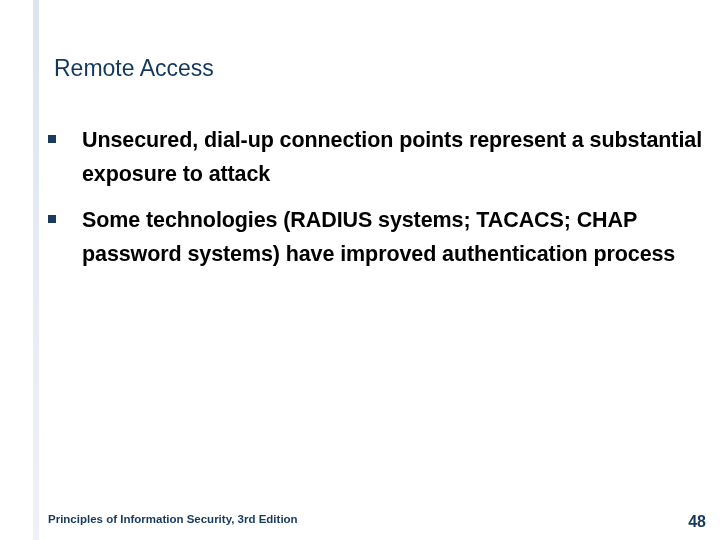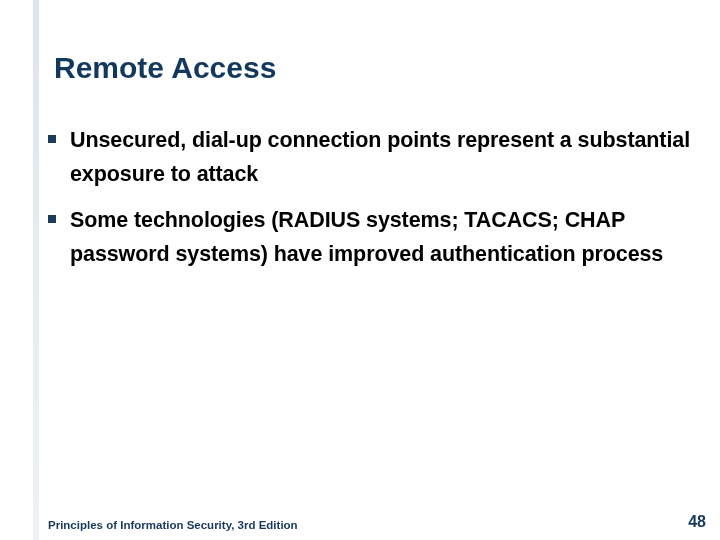--- a/index.html
+++ b/index.html
@@ -51,38 +51,39 @@
     background: linear-gradient(to bottom, #dde4ee 0%, #e6ebf3 50%, #eef1f7 100%);
   }
 
   
   #title {
     position: absolute;
     left: 54px;
     top: 50px;
     width: 620px;
     color: #13385e;
-    font-size: 30px;
-    font-weight: bold;
+    font-size: 23px;
+    font-weight: normal;
     letter-spacing: 0px;
     line-height: 36px;
     white-space: nowrap;
   }
 
   
   #body {
     position: absolute;
     left: 48px;
     top: 124px;
     width: 660px;
   }
   .bullet-row {
     display: flex;
     align-items: flex-start;
     margin-bottom: 13px;
+    gap: 12px;
   }
   .bullet-mark {
     flex: 0 0 auto;
     width: 22px;
     padding-top: 11px;
   }
   .bullet-mark .sq {
     display: block;
     width: 8px;
     height: 8px;
@@ -97,21 +98,21 @@
     letter-spacing: -0.1px;
   }
 
   
   #footer {
     position: absolute;
     left: 48px;
     right: 14px;
     bottom: 9px;
     display: flex;
-    align-items: flex-end;
+    align-items: flex-start;
     justify-content: space-between;
     color: #16395d;
     font-size: 11.5px;
     font-weight: bold;
   }
   #footer-page {
     font-size: 16px;
   }
 </style>
 </head>

